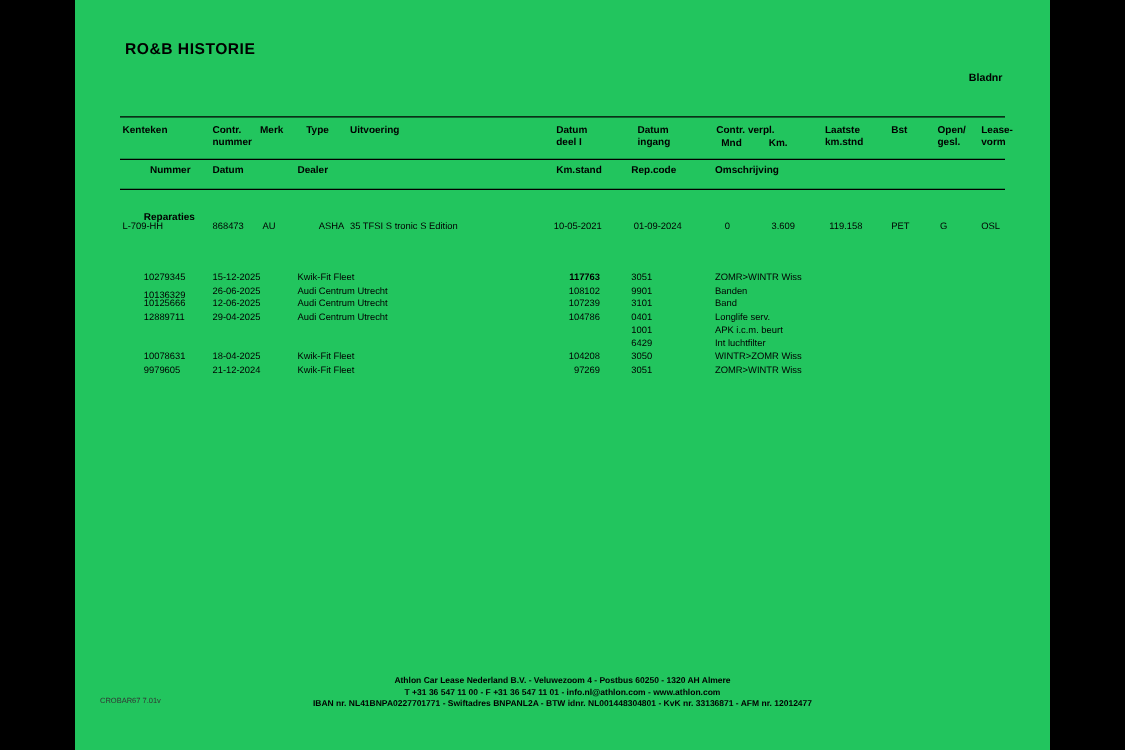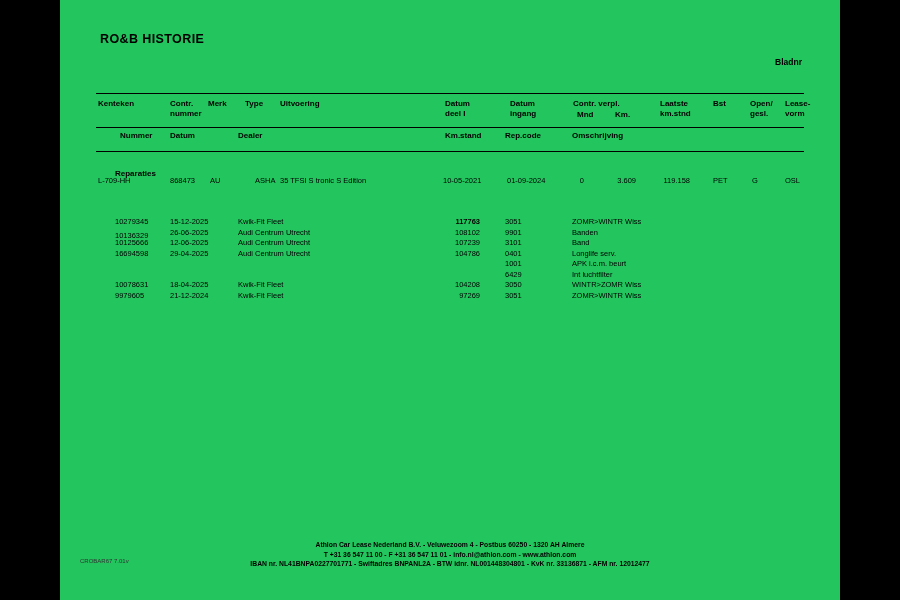--- a/index.html
+++ b/index.html
@@ -164,21 +164,21 @@
     <div class="cell" style="left:445px; top:191.5px;">9901</div>
     <div class="cell" style="left:512px; top:191.5px;">Banden</div>
 
     <div class="cell" style="left:55px; top:202px;">10125666</div>
     <div class="cell" style="left:110px; top:202px;">12-06-2025</div>
     <div class="cell" style="left:178px; top:202px;">Audi Centrum Utrecht</div>
     <div class="cell col-r" style="left:370px; top:202px; width:50px;">107239</div>
     <div class="cell" style="left:445px; top:202px;">3101</div>
     <div class="cell" style="left:512px; top:202px;">Band</div>
 
-    <div class="cell" style="left:55px; top:212.5px;">16694598</div>
+    <div class="cell" style="left:55px; top:212.5px;">12889711</div>
     <div class="cell" style="left:110px; top:212.5px;">29-04-2025</div>
     <div class="cell" style="left:178px; top:212.5px;">Audi Centrum Utrecht</div>
     <div class="cell col-r" style="left:370px; top:212.5px; width:50px;">104786</div>
     <div class="cell" style="left:445px; top:212.5px;">0401</div>
     <div class="cell" style="left:512px; top:212.5px;">Longlife serv.</div>
 
     <div class="cell" style="left:445px; top:223px;">1001</div>
     <div class="cell" style="left:512px; top:223px;">APK i.c.m. beurt</div>
 
     <div class="cell" style="left:445px; top:233.5px;">6429</div>

